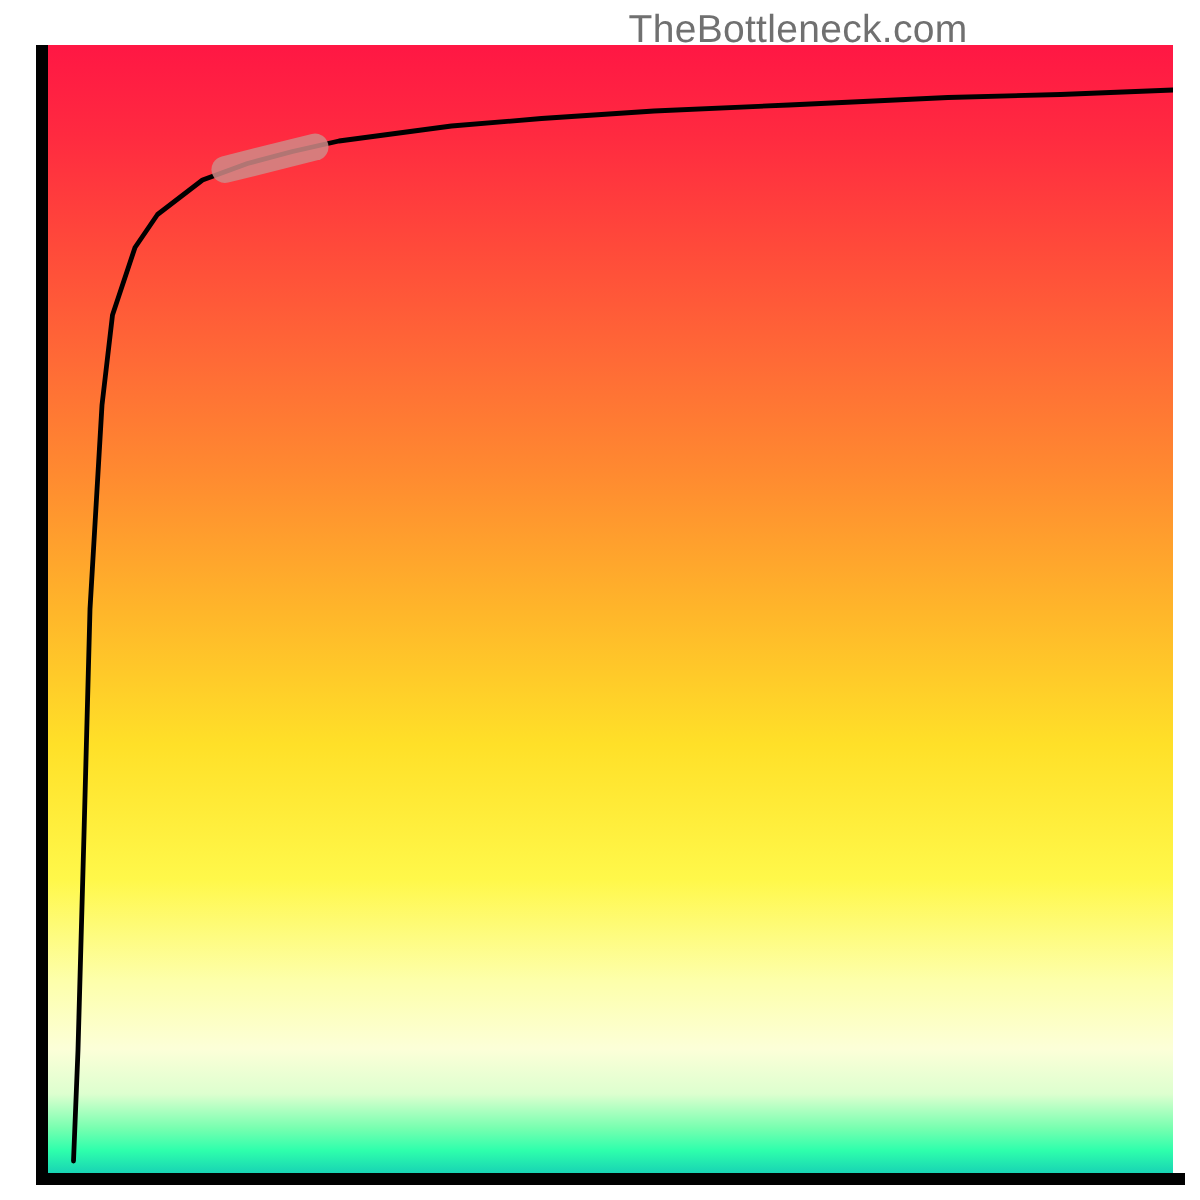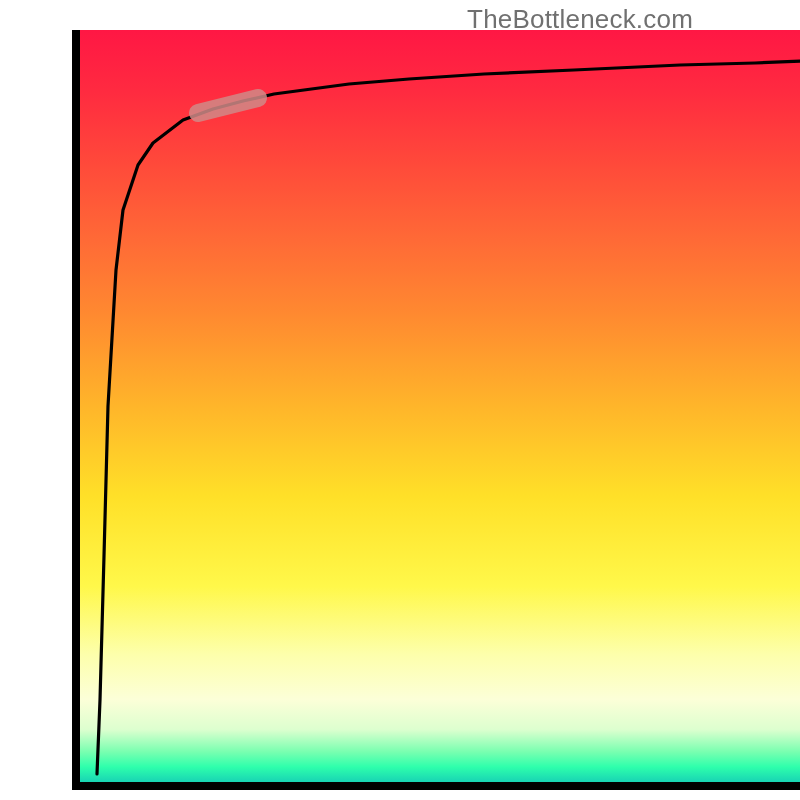--- a/index.html
+++ b/index.html
@@ -8,21 +8,20 @@
     width: 800px;
     height: 800px;
     background: #ffffff;
     font-family: Arial, Helvetica, sans-serif;
     overflow: hidden;
   }
   .frame {
     position: relative;
     width: 657px;
     height: 800px;
-    margin-left: 48px;
   }
   .watermark {
     position: absolute;
     top: 4px;
     right: 12px;
     font-size: 26px;
     color: #707070;
     letter-spacing: 0.2px;
     font-weight: 500;
     z-index: 5;

